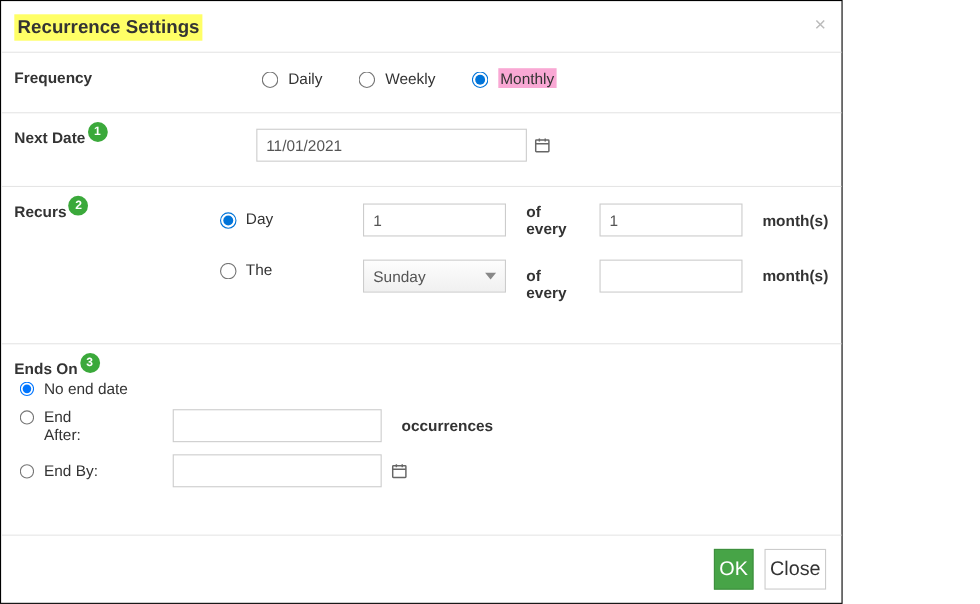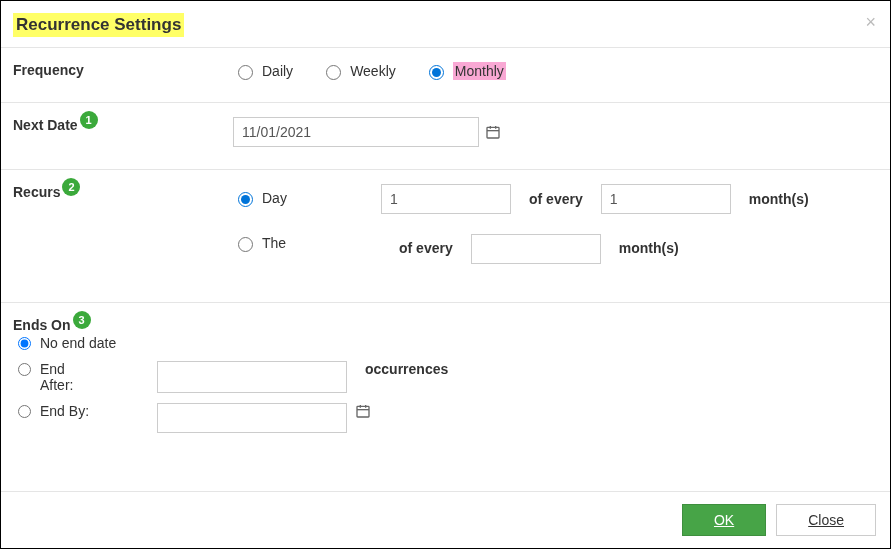--- a/index.html
+++ b/index.html
@@ -5,21 +5,21 @@
   * { box-sizing: border-box; }
   body {
     margin: 0;
     padding: 0;
     font-family: Arial, Helvetica, sans-serif;
     font-size: 14px;
     color: #333;
     background: #fff;
   }
   .dialog {
-    width: 891px;
+    width: 766px;
     height: 549px;
     border: 1px solid #000;
     position: relative;
     display: flex;
     flex-direction: column;
   }
   .header {
     display: flex;
     justify-content: space-between;
     align-items: flex-start;
@@ -134,41 +134,41 @@
   }
   .select-stack { display: flex; flex-direction: column; gap: 6px; }
   .caret {
     width: 0; height: 0;
     border-left: 5px solid transparent;
     border-right: 5px solid transparent;
     border-top: 6px solid #888;
   }
   .ends-row {
     display: flex;
+    align-items: center;
     margin-bottom: 10px;
     gap: 4px;
   }
   .ends-row .radio-cell { width: 140px; display: flex; align-items: flex-start; gap: 6px; }
   .ends-row input[type=radio] { margin-top: 2px; }
   .ends-label { display: inline-block; }
   .footer {
     border-top: 1px solid #e5e5e5;
     padding: 12px 14px;
     display: flex;
     justify-content: flex-end;
     gap: 10px;
   }
   .btn {
-    padding: 7px 31px;
-    font-size: 14px;
+    padding: 7px 4px;
+    font-size: 18px;
     border: 1px solid #ccc;
     background: #fff;
     cursor: pointer;
     color: #333;
-    text-decoration: underline;
   }
   .btn-primary {
     background: #47a447;
     border-color: #3e8f3e;
     color: #fff;
   }
 </style>
 </head>
 <body>
 
@@ -241,20 +241,24 @@
         </div>
 
         <div class="recurs-row" style="margin-bottom:16px; align-items:flex-start;">
           <div class="radio-cell">
             <label class="radio-opt">
               <input type="radio" name="recurs" style="">
               <span>The</span>
             </label>
           </div>
           <div class="select-stack">
+            <div class="select">
+              <span>Sunday</span>
+              <span class="caret"></span>
+            </div>
           </div>
           <span class="txt bold" style="padding-top:6px;">of every</span>
           <input type="text" class="num-input" value="" style="">
           <span class="txt bold" style="padding-top:6px;">month(s)</span>
         </div>
       </div>
     </div>
 
     <div class="section no-border">
       <div class="label-col">

